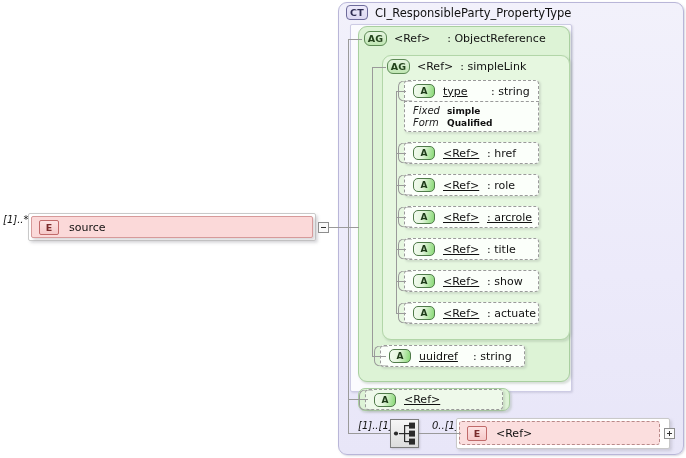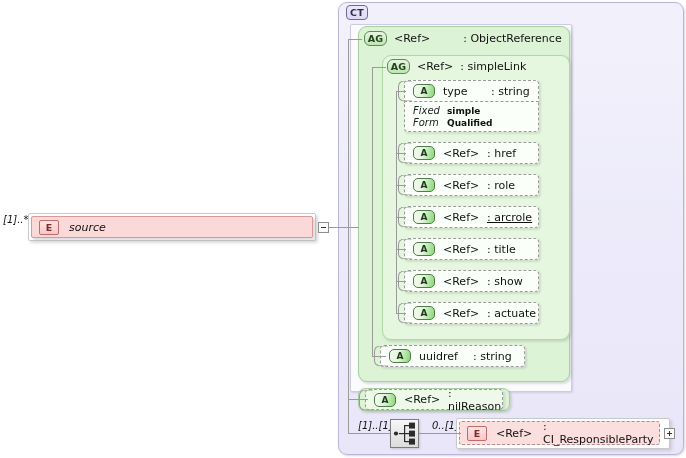--- a/index.html
+++ b/index.html
@@ -112,21 +112,21 @@
     position: absolute;
     box-sizing: border-box;
     background: #fbfffa;
     border: 1.2px dashed #9a9a9a;
     border-radius: 4px;
     display: flex; align-items: center;
     padding-left: 8px;
     gap: 0px;
     box-shadow: 1.5px 1.5px 2px rgba(150,160,150,.28);
   }
-  .attr .lbl { margin-left: 8px; }
+  .attr .lbl { margin-left: 8px; text-decoration: underline; }
   .attr .typ { position: absolute; }
 
   
   .octo {
     position: absolute;
     left: -7px; top: 50%;
     transform: translateY(-50%);
     width: 13px; height: 19px;
     border: 1.2px solid #9a9a9a;
     border-right: none;
@@ -228,27 +228,28 @@
 <body>
 
 <div class="canvas">
 
   <div class="node ct-box"></div>
 
   <div class="node ct-inner-white" style="left:350px; top:24px; width:222px; height:368px;"></div>
 
   <div class="ct-title-row">
     <span class="badge badge-ct">CT</span>
+    <span class="ct-title-text">CI_ResponsibleParty_PropertyType</span>
   </div>
 
   <div class="node grp" style="left:358px; top:26px; width:212px; height:356px;"></div>
   <div class="grp-head" style="left:364px; top:31px;">
     <span class="badge badge-ag">AG</span>
     <span class="ref">&lt;Ref&gt;</span>
-    <span class="type" style="margin-left:26px;">: ObjectReference</span>
+    <span class="type" style="margin-left:10px;">: ObjectReference</span>
   </div>
 
   <div class="node grp-inner" style="left:382px; top:55px; width:188px; height:285px;"></div>
   <div class="grp-head" style="left:387px; top:59px;">
     <span class="badge badge-ag">AG</span>
     <span class="ref">&lt;Ref&gt;</span>
     <span class="type" style="margin-left:0;">: simpleLink</span>
   </div>
 
   <div class="attr" style="left:404px; top:80px; width:135px; height:22px; border-radius:4px 4px 0 0;">
@@ -307,21 +308,20 @@
     <span class="badge badge-a">A</span>
     <span class="lbl">uuidref</span>
     <span class="typ" style="left:92px;">: string</span>
   </div>
 
   <div class="node grp" style="left:358px; top:388px; width:152px; height:23px; border-radius:7px;"></div>
   <div class="attr" style="left:365px; top:389px; width:138px; height:21px; background:#eef9ea; border-color:#9a9a9a;">
     <span class="octo"></span>
     <span class="badge badge-a">A</span>
     <span class="lbl ref">&lt;Ref&gt;</span>
-    <span class="typ" style="left:82px;">: nilReason</span>
   </div>
 
   <span class="card" style="left:358px; top:420px;">[1]..[1]</span>
 
   <div class="seq-icon" style="left:390px; top:419px;">
     <svg width="27" height="27" viewBox="0 0 27 27">
       <circle cx="5" cy="13.5" r="2.1" fill="#2b2b2b"></circle>
       <rect x="8" y="13" width="5" height="1.2" fill="#2b2b2b"></rect>
       <rect x="13" y="5" width="1.2" height="17" fill="#2b2b2b"></rect>
       <rect x="14" y="5" width="4" height="1.2" fill="#2b2b2b"></rect>
@@ -332,30 +332,29 @@
       <rect x="18" y="18.6" width="6" height="6" fill="#2b2b2b"></rect>
     </svg>
   </div>
 
   <span class="card" style="left:432px; top:420px;">0..[1]</span>
 
   <div class="elem-white" style="left:456px; top:418px; width:214px; height:31px; border-radius:2px;"></div>
   <div class="elem-dash" style="left:459px; top:421px; width:201px; height:24px;">
     <span class="badge badge-e">E</span>
     <span class="ref" style="margin-left:9px;">&lt;Ref&gt;</span>
-    <span class="type" style="position:absolute; left:83px;">: CI_ResponsibleParty</span>
   </div>
   <div class="expander plus" style="left:664px; top:428px;"></div>
 
   <span class="card" style="left:3px; top:214px;">[1]..*</span>
 
   <div class="elem-white" style="left:28px; top:213px; width:288px; height:28px; border-radius:2px;"></div>
   <div class="elem" style="left:31px; top:216px; width:282px; height:22px; border-radius:2px;">
     <span class="badge badge-e">E</span>
-    <span style="margin-left:10px;font-style:italic;">source</span>
+    <span style="margin-left:10px;">source</span>
   </div>
   <div class="expander" style="left:318px; top:222px;"></div>
 
   <div class="ln lnh" style="left:329px; top:227px; width:30px;"></div>
 
   <div class="ln lnv" style="left:348px; top:39px; height:394px;"></div>
 
   <div class="ln lnh" style="left:348px; top:39px; width:14px;"></div>
 
   <div class="ln lnh" style="left:348px; top:399px; width:20px;"></div>

